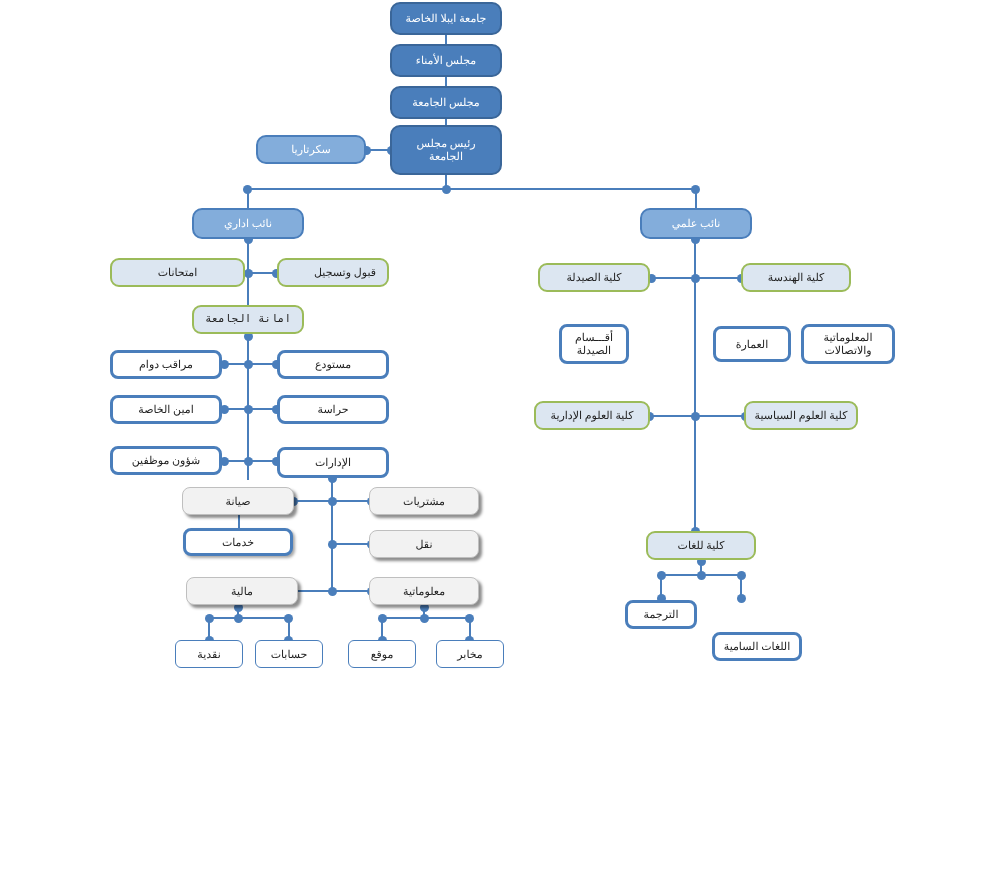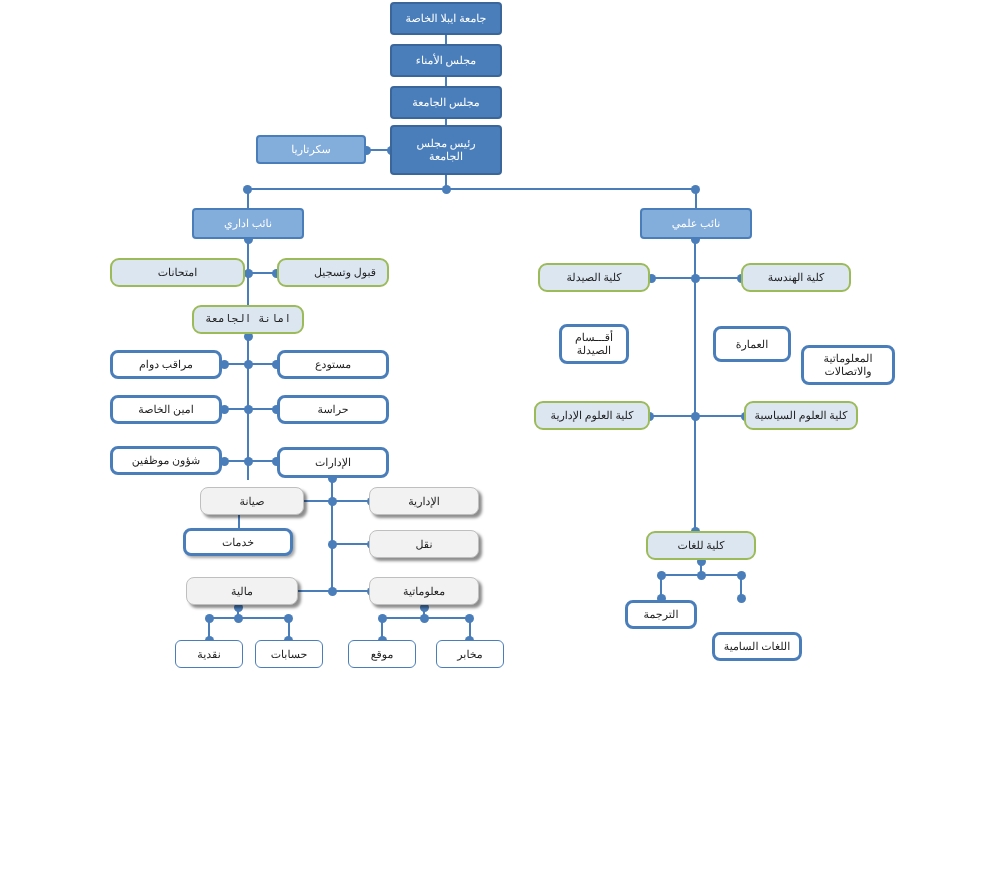--- a/index.html
+++ b/index.html
@@ -15,21 +15,21 @@
   .edge-h{height:2px;}
   .edge-v{width:2px;}
   .dot{position:absolute;width:9px;height:9px;border-radius:50%;
        background:#4A7EBB;margin-left:-4.5px;margin-top:-4.5px;}
 
   
   .node{
     position:absolute;box-sizing:border-box;
     display:flex;align-items:center;justify-content:center;
     text-align:center;line-height:1.15;
-    border-radius:4px;
+    border-radius:10px;
     direction:rtl;
     white-space:pre-line;
   }
 
   
   .n-dark{
     background:#4A7EBB;border:2px solid #3A6699;color:#FFFFFF;
     font-size:11px;
   }
   
@@ -192,39 +192,39 @@
   <div class="node n-green" style="left:277px;top:258px;width:112px;height:29px;padding-left:24px;">قبول وتسجيل</div>
   <div class="node n-green" style="left:192px;top:305px;width:112px;height:29px;font-family:Liberation Mono, monospace;">امانة الجامعة</div>
 
   <div class="node n-white" style="left:110px;top:350px;width:112px;height:29px;">مراقب دوام</div>
   <div class="node n-white" style="left:277px;top:350px;width:112px;height:29px;">مستودع</div>
   <div class="node n-white" style="left:110px;top:395px;width:112px;height:29px;">امين الخاصة</div>
   <div class="node n-white" style="left:277px;top:395px;width:112px;height:29px;">حراسة</div>
   <div class="node n-white" style="left:110px;top:446px;width:112px;height:29px;">شؤون موظفين</div>
   <div class="node n-white" style="left:277px;top:447px;width:112px;height:31px;">الإدارات</div>
 
-  <div class="node n-grey" style="left:200px;top:487px;width:104px;height:28px;">صيانة</div>
-  <div class="node n-grey" style="left:369px;top:487px;width:110px;height:28px;">الإدارية</div>
+  <div class="node n-grey" style="left:182px;top:487px;width:112px;height:28px;">صيانة</div>
+  <div class="node n-grey" style="left:369px;top:487px;width:110px;height:28px;">مشتريات</div>
   <div class="node n-white-sh" style="left:183px;top:528px;width:110px;height:28px;">خدمات</div>
   <div class="node n-grey" style="left:369px;top:530px;width:110px;height:28px;">نقل</div>
   <div class="node n-grey" style="left:186px;top:577px;width:112px;height:28px;">مالية</div>
   <div class="node n-grey" style="left:369px;top:577px;width:110px;height:28px;">معلوماتية</div>
 
   <div class="node n-leaf" style="left:175px;top:640px;width:68px;height:28px;">نقدية</div>
   <div class="node n-leaf" style="left:255px;top:640px;width:68px;height:28px;">حسابات</div>
   <div class="node n-leaf" style="left:348px;top:640px;width:68px;height:28px;">موقع</div>
   <div class="node n-leaf" style="left:436px;top:640px;width:68px;height:28px;">مخابر</div>
 
   <div class="node n-green" style="left:538px;top:263px;width:112px;height:29px;">كلية الصيدلة</div>
   <div class="node n-green" style="left:741px;top:263px;width:110px;height:29px;">كلية الهندسة</div>
 
   <div class="node n-white" style="left:559px;top:324px;width:70px;height:40px;">أقـــسام
 الصيدلة</div>
   <div class="node n-white" style="left:713px;top:326px;width:78px;height:36px;">العمارة</div>
-  <div class="node n-white" style="left:801px;top:324px;width:94px;height:40px;margin-top:21px;">المعلوماتية
+  <div class="node n-white" style="left:801px;top:324px;width:94px;height:40px;">المعلوماتية
 والاتصالات</div>
 
   <div class="node n-green" style="left:534px;top:401px;width:116px;height:29px;">كلية العلوم الإدارية</div>
   <div class="node n-green" style="left:744px;top:401px;width:114px;height:29px;">كلية العلوم السياسية</div>
 
   <div class="node n-green" style="left:646px;top:531px;width:110px;height:29px;">كلية للغات</div>
   <div class="node n-white" style="left:625px;top:600px;width:72px;height:29px;">الترجمة</div>
   <div class="node n-white" style="left:712px;top:600px;width:90px;height:29px;margin-top:32px;">اللغات السامية</div>
 
 </div>

